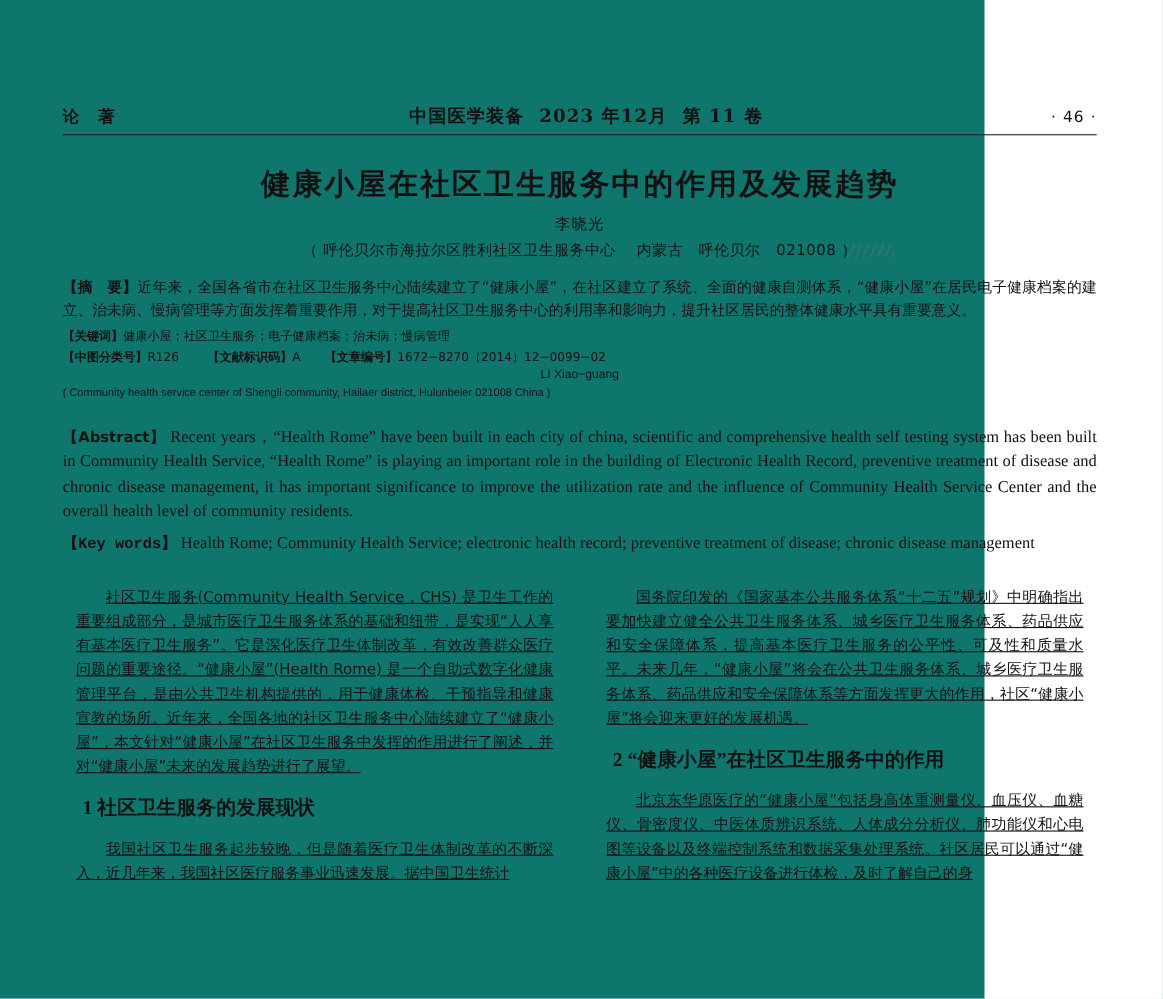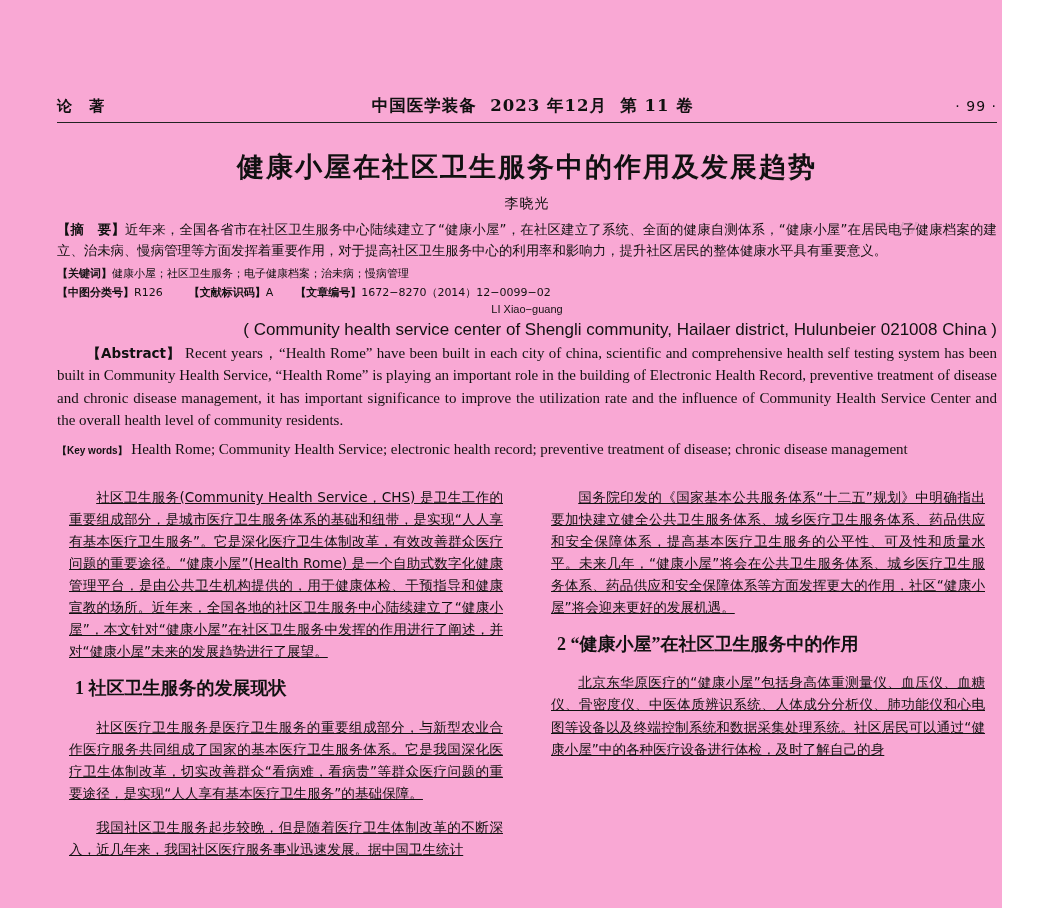--- a/index.html
+++ b/index.html
@@ -10,25 +10,25 @@
   body {
     width: 1057px;
     height: 908px;
     font-family: "Liberation Serif", serif;
     color: #111;
     position: relative;
     overflow: hidden;
   }
   .page {
     position: relative;
-    width: 1002px;
+    width: 895px;
     height: 908px;
     padding: 16px;
     box-sizing: border-box;
-    background: #f9a8d4;
+    background: #0f766e;
   }
   .content {
     position: absolute;
     left: 57px;
     top: 95px;
     width: 940px;
   }
 
   
   .runhead {
@@ -115,47 +115,46 @@
     margin-bottom: 8px;
     letter-spacing: 0.2px;
   }
   .en-author {
     text-align: center;
     font-family: "Liberation Sans", sans-serif;
     font-size: 11px;
     margin-bottom: 5px;
   }
   .en-affil {
-    text-align: right;
+    text-align: left;
     font-family: "Liberation Sans", sans-serif;
-    font-size: 17px;
-    margin-bottom: 2px;
+    font-size: 10px;
+    margin-bottom: 24px;
   }
   .en-abs {
     font-family: "Liberation Serif", serif;
     font-size: 15px;
     line-height: 1.5;
     text-align: justify;
     margin-bottom: 6px;
   }
   .en-abs .lab {
     font-family: "DejaVu Sans", sans-serif;
     font-size: 13.5px;
     font-weight: bold;
-    margin-left: 30px;
   }
   .en-kw {
     font-family: "Liberation Serif", serif;
     font-size: 15px;
     line-height: 1.5;
     text-align: justify;
   }
   .en-kw .lab {
-    font-family: Liberation Sans, sans-serif;
-    font-size: 10px;
+    font-family: Liberation Mono, monospace;
+    font-size: 14px;
     font-weight: bold;
   }
 
   
   .body-cols {
     display: flex;
     gap: 24px;
     margin-top: 14px;
   }
   .col {
@@ -191,25 +190,26 @@
 </style>
 </head>
 <body>
 
 <div class="page">
   <div class="content">
 
     <div class="runhead">
       <div class="left">论 著</div>
       <div class="center">中国医学装备  2023 年12月  第 11 卷</div>
-      <div class="right">· 99 ·</div>
+      <div class="right">· 46 ·</div>
     </div>
 
     <div class="cn-title">健康小屋在社区卫生服务中的作用及发展趋势</div>
     <div class="cn-author">李晓光</div>
+    <div class="cn-affil">（ 呼伦贝尔市海拉尔区胜利社区卫生服务中心    内蒙古   呼伦贝尔   021008 ）</div>
 
     <div class="cn-abs">
       <p><span class="lab">【摘　要】</span><span>近年来，全国各省市在社区卫生服务中心陆续建立了“健康小屋”，在社区建立了系统、全面的健康自测体系，“健康小屋”在居民电子健康档案的建立、治未病、慢病管理等方面发挥着重要作用，对于提高社区卫生服务中心的利用率和影响力，提升社区居民的整体健康水平具有重要意义。</span></p>
     </div>
 
     <div class="cn-meta">
       <div>
         <span class="lab">【关键词】</span><span>健康小屋；社区卫生服务；电子健康档案；治未病；慢病管理</span>
       </div>
       <div>
@@ -227,21 +227,20 @@
 
     <div class="en-kw">
       <span class="lab">【Key words】</span>
       <span>Health Rome; Community Health Service; electronic health record; preventive treatment of disease; chronic disease management</span>
     </div>
 
     <div class="body-cols">
       <div class="col">
         <p>社区卫生服务(Community Health Service，CHS) 是卫生工作的重要组成部分，是城市医疗卫生服务体系的基础和纽带，是实现“人人享有基本医疗卫生服务”。它是深化医疗卫生体制改革，有效改善群众医疗问题的重要途径。“健康小屋”(Health Rome) 是一个自助式数字化健康管理平台，是由公共卫生机构提供的，用于健康体检、干预指导和健康宣教的场所。近年来，全国各地的社区卫生服务中心陆续建立了“健康小屋”，本文针对“健康小屋”在社区卫生服务中发挥的作用进行了阐述，并对“健康小屋”未来的发展趋势进行了展望。</p>
         <h3>1  社区卫生服务的发展现状</h3>
-        <p>社区医疗卫生服务是医疗卫生服务的重要组成部分，与新型农业合作医疗服务共同组成了国家的基本医疗卫生服务体系。它是我国深化医疗卫生体制改革，切实改善群众“看病难，看病贵”等群众医疗问题的重要途径，是实现“人人享有基本医疗卫生服务”的基础保障。</p>
         <p>我国社区卫生服务起步较晚，但是随着医疗卫生体制改革的不断深入，近几年来，我国社区医疗服务事业迅速发展。据中国卫生统计</p>
       </div>
       <div class="col">
         <p>国务院印发的《国家基本公共服务体系“十二五”规划》中明确指出要加快建立健全公共卫生服务体系、城乡医疗卫生服务体系、药品供应和安全保障体系，提高基本医疗卫生服务的公平性、可及性和质量水平。未来几年，“健康小屋”将会在公共卫生服务体系、城乡医疗卫生服务体系、药品供应和安全保障体系等方面发挥更大的作用，社区“健康小屋”将会迎来更好的发展机遇。</p>
         <h3>2  “健康小屋”在社区卫生服务中的作用</h3>
         <p>北京东华原医疗的“健康小屋”包括身高体重测量仪、血压仪、血糖仪、骨密度仪、中医体质辨识系统、人体成分分析仪、肺功能仪和心电图等设备以及终端控制系统和数据采集处理系统。社区居民可以通过“健康小屋”中的各种医疗设备进行体检，及时了解自己的身</p>
       </div>
     </div>
 
   </div>

